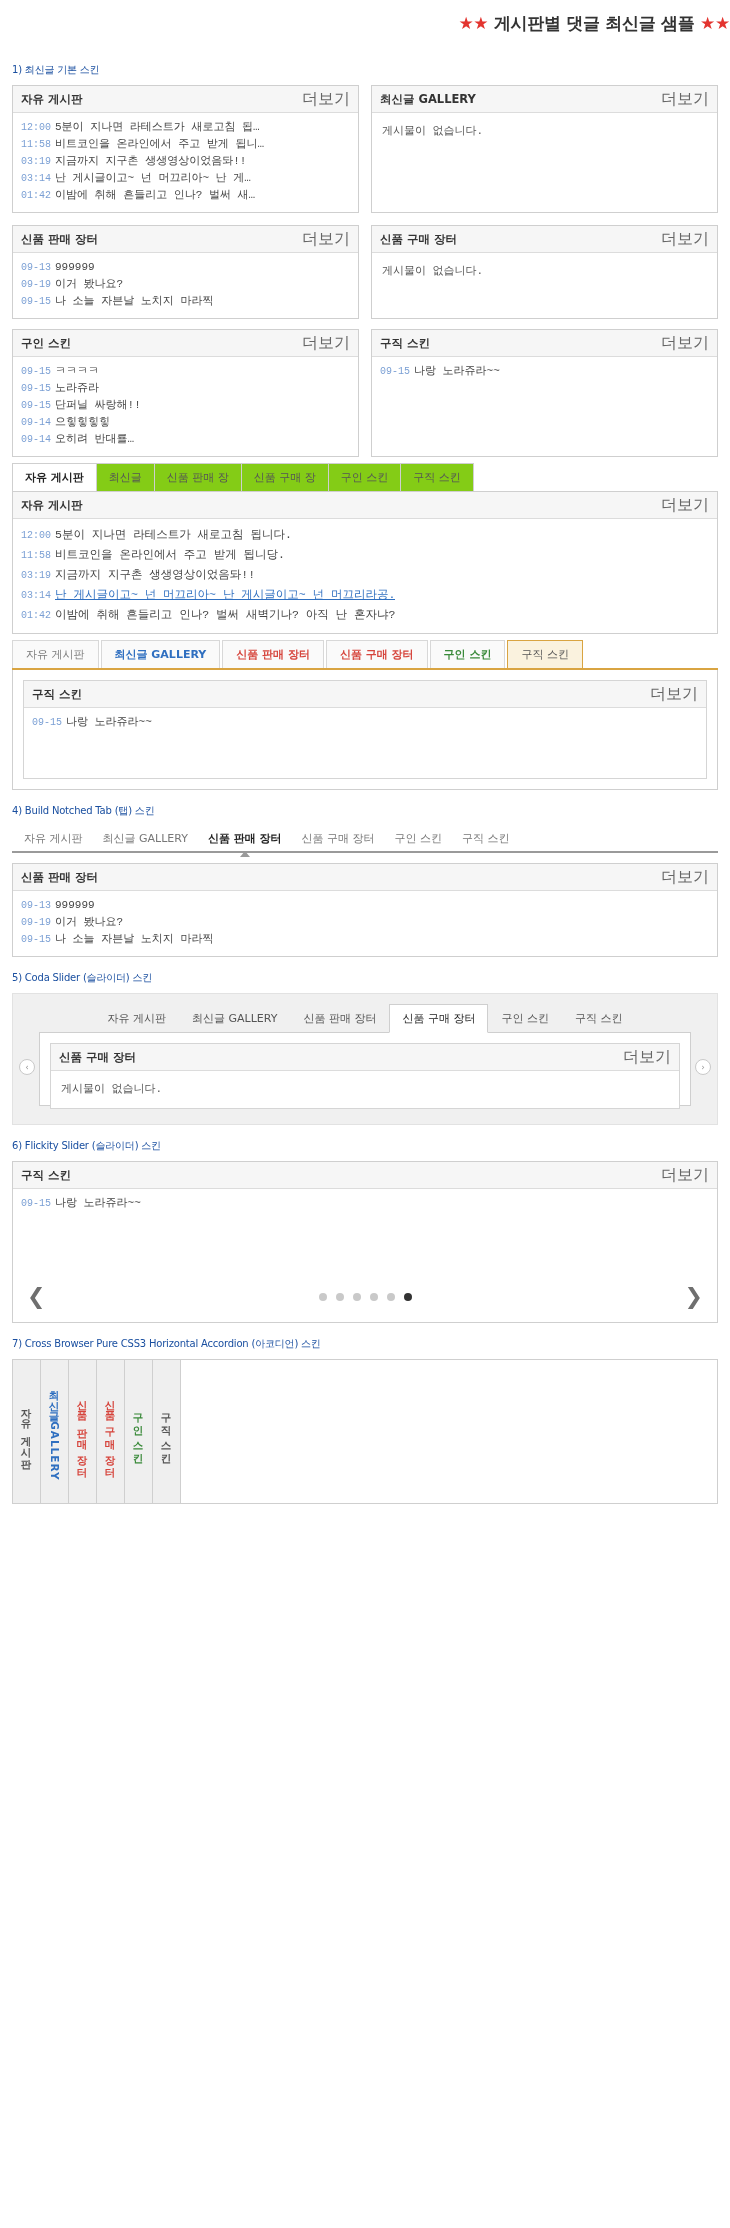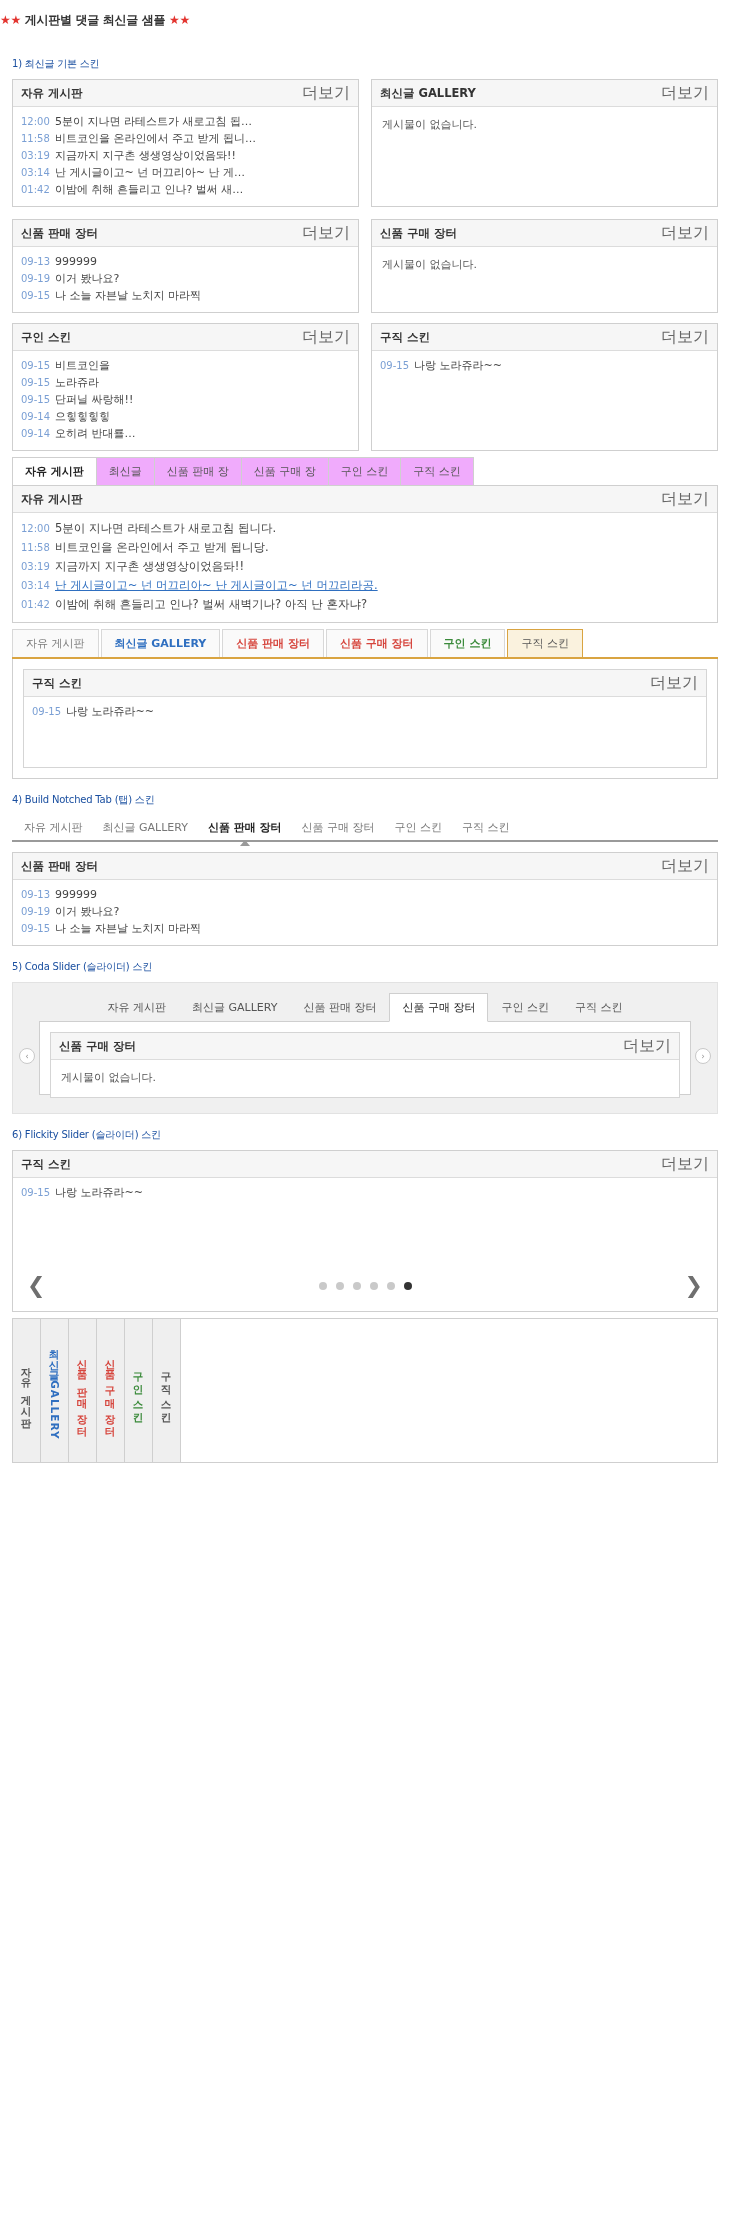--- a/index.html
+++ b/index.html
@@ -5,22 +5,22 @@
   * { box-sizing: border-box; }
   html, body {
     margin: 0; padding: 0;
     background: #ffffff;
     font-family: "DejaVu Sans", "Liberation Sans", sans-serif;
   }
   body { width: 730px; }
   .page { width: 730px; padding: 0 0 40px 0; }
 
   .main-title {
-    text-align: left;
-    font-size: 12px;
+    text-align: right;
+    font-size: 17px;
     font-weight: bold;
     color: #333;
     padding: 12px 0 14px 0;
     letter-spacing: -0.3px;
   }
   .main-title .star { color: #e3342f; }
 
   .section { padding: 0 12px; margin-bottom: 6px; }
   .section-title {
     font-size: 10px;
@@ -47,21 +47,21 @@
   .board-head .bh-title {
     font-size: 11.5px;
     font-weight: bold;
     color: #333;
   }
   .board-head .bh-more {
     font-size: 16px;
     color: #666;
     text-decoration: none;
   }
-  .board-body { padding: 6px 8px 8px 8px; }
+  .board-body { padding: 6px 8px 8px 8px; font-family: Liberation Mono, monospace; }
   .post-row {
     display: flex;
     align-items: baseline;
     font-size: 11px;
     line-height: 17px;
     white-space: nowrap;
     overflow: hidden;
   }
   .post-time {
     color: #7a9fd4;
@@ -90,21 +90,21 @@
   
   .tabs-simple {
     display: flex;
     border-bottom: 1px solid #cfcfcf;
   }
   .tabs-simple .tab {
     font-size: 11px;
     padding: 6px 12px;
     border: 1px solid #cfcfcf;
     border-bottom: none;
-    background: #f0abfc;
+    background: #84cc16;
     color: #555;
     margin-right: -1px;
     cursor: pointer;
   }
   .tabs-simple .tab.active {
     background: #fff;
     color: #222;
     font-weight: bold;
     position: relative;
     top: 0;
@@ -365,21 +365,21 @@
     <div class="grid2">
 
       <div class="board cellbox">
         <div class="board-head">
           <span class="bh-title">구인 스킨</span>
           <a href="#" class="bh-more">더보기</a>
         </div>
         <div class="board-body">
           <div class="post-row">
             <span class="post-time">09-15</span>
-            <span class="post-title">비트코인을</span>
+            <span class="post-title">ㅋㅋㅋㅋ</span>
           </div>
           <div class="post-row">
             <span class="post-time">09-15</span>
             <span class="post-title">노라쥬라</span>
           </div>
           <div class="post-row">
             <span class="post-time">09-15</span>
             <span class="post-title">단퍼닐 싸랑해!!</span>
           </div>
           <div class="post-row">
@@ -564,20 +564,23 @@
           <div class="dot"></div>
           <div class="dot"></div>
           <div class="dot active"></div>
         </div>
         <div class="fl-arrow">❯</div>
       </div>
     </div>
   </div>
 
   <div class="section">
+    <div class="section-title">
+      <span>7) Cross Browser Pure CSS3 Horizontal Accordion (아코디언) 스킨</span>
+    </div>
 
     <div class="accordion">
       <div class="acc-tab">
         <span>자유 게시판</span>
       </div>
       <div class="acc-tab">
         <span class="c-blue">최신글 GALLERY</span>
       </div>
       <div class="acc-tab">
         <span class="c-red">신품 판매 장터</span>

